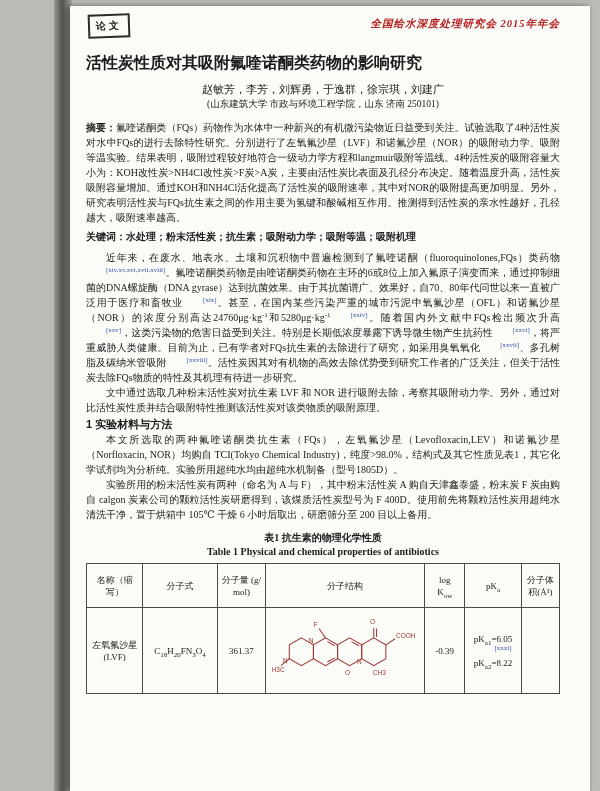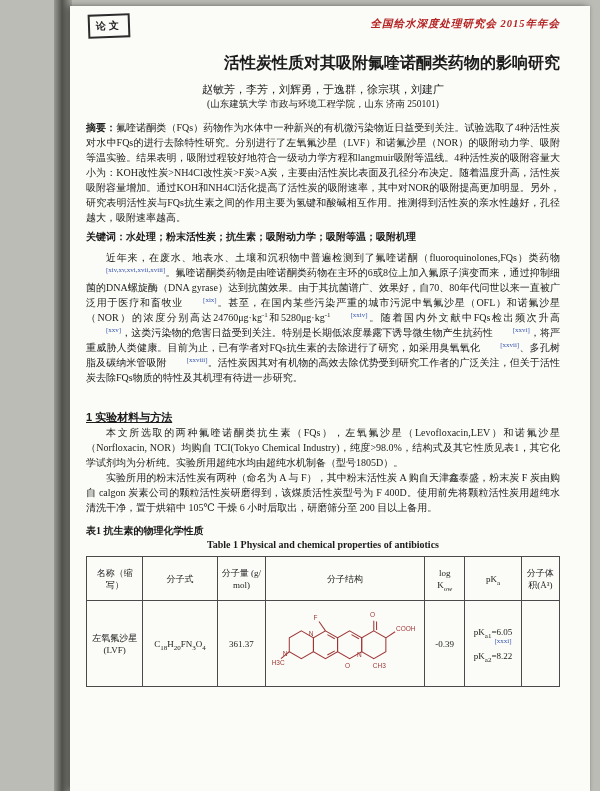--- a/index.html
+++ b/index.html
@@ -29,41 +29,41 @@
     font-family:"Liberation Sans","DejaVu Sans",sans-serif;
     font-size:10px; letter-spacing:3px; font-weight:bold;
     transform:rotate(-2deg); color:#222; margin-left:2px;
   }
   .conf {
     font-family:"Liberation Serif","DejaVu Serif",serif;
     font-style:italic; font-weight:bold;
     color:#b42222; font-size:10.5px; letter-spacing:1px; margin-top:3px;
   }
   .title {
-    margin-top:15px; text-align:right;
+    margin-top:15px; text-align:left;
     font-family:"Liberation Sans","DejaVu Sans",sans-serif;
     font-weight:bold; font-size:16px; line-height:20px;
   }
   .authors { margin-top:9px; text-align:center; font-size:11px; line-height:14px; }
   .affil { margin-top:2px; text-align:center; font-size:9.5px; line-height:13px; }
   .para { font-size:10px; line-height:15px; text-align:justify; }
   .abstract { margin-top:9px; }
   .kw { margin-top:4px; font-weight:bold; }
   .indent { text-indent:2em; }
   .body-block { margin-top:6px; }
   .h1, .h2 {
     font-family:"Liberation Sans","DejaVu Sans",sans-serif;
     font-weight:bold; font-size:11px; line-height:15px;
   }
-  .h1 { margin-top:25px;text-decoration:underline; }
+  .h1 { margin-top:2px; }
   .h2 { margin-top:5px; margin-bottom:2px; }
   .bold { font-weight:bold; }
   sup, sub { font-size:7px; line-height:0; }
   .cite { color:#3a58b0;padding-left:20px; }
-  .tbl-cap-zh { margin-top:9px; text-align:left; font-weight:bold; font-size:10px; line-height:14px; }
+  .tbl-cap-zh { margin-top:9px; text-align:center; font-weight:bold; font-size:10px; line-height:14px; }
   .tbl-cap-en { text-align:center; font-weight:bold; font-size:10px; line-height:13px;
                 font-family:"Liberation Serif","DejaVu Serif",serif; }
   table.props {
     margin-top:5px; width:100%; border-collapse:collapse; table-layout:fixed;
     font-size:9px; text-align:center;
   }
   table.props th, table.props td {
     border:1px solid #4a4a4a; padding:2px 1px; vertical-align:middle;
     font-weight:normal; line-height:12px; word-break:break-all;
   }
@@ -94,20 +94,21 @@
 
   <div class="para abstract">
     <span class="bold">摘要：</span><span>氟喹诺酮类（FQs）药物作为水体中一种新兴的有机微污染物近日益受到关注。试验选取了4种活性炭对水中FQs的进行去除特性研究。分别进行了左氧氟沙星（LVF）和诺氟沙星（NOR）的吸附动力学、吸附等温实验。结果表明，吸附过程较好地符合一级动力学方程和langmuir吸附等温线。4种活性炭的吸附容量大小为：KOH改性炭&gt;NH4Cl改性炭&gt;F炭&gt;A炭，主要由活性炭比表面及孔径分布决定。随着温度升高，活性炭吸附容量增加。通过KOH和NH4Cl活化提高了活性炭的吸附速率，其中对NOR的吸附提高更加明显。另外，研究表明活性炭与FQs抗生素之间的作用主要为氢键和酸碱相互作用。推测得到活性炭的亲水性越好，孔径越大，吸附速率越高。</span>
   </div>
 
   <div class="para kw">
     <span>关键词：</span><span>水处理；粉末活性炭；抗生素；吸附动力学；吸附等温；吸附机理</span>
   </div>
 
   <div class="para indent body-block"><span>近年来，在废水、地表水、土壤和沉积物中普遍检测到了氟喹诺酮（fluoroquinolones,FQs）类药物</span><sup class="cite">[xiv,xv,xvi,xvii,xviii]</sup><span>。氟喹诺酮类药物是由喹诺酮类药物在主环的6或8位上加入氟原子演变而来，通过抑制细菌的DNA螺旋酶（DNA gyrase）达到抗菌效果。由于其抗菌谱广、效果好，自70、80年代问世以来一直被广泛用于医疗和畜牧业</span><sup class="cite">[xix]</sup><span>。甚至，在国内某些污染严重的城市污泥中氧氟沙星（OFL）和诺氟沙星（NOR）的浓度分别高达24760μg·kg</span><sup>-1</sup><span>和5280μg·kg</span><sup>-1</sup><sup class="cite">[xxiv]</sup><span>。随着国内外文献中FQs检出频次升高</span><sup class="cite">[xxv]</sup><span>，这类污染物的危害日益受到关注。特别是长期低浓度暴露下诱导微生物产生抗药性</span><sup class="cite">[xxvi]</sup><span>，将严重威胁人类健康。目前为止，已有学者对FQs抗生素的去除进行了研究，如采用臭氧氧化</span><sup class="cite">[xxvii]</sup><span>、多孔树脂及碳纳米管吸附</span><sup class="cite">[xxviii]</sup><span>。活性炭因其对有机物的高效去除优势受到研究工作者的广泛关注，但关于活性炭去除FQs物质的特性及其机理有待进一步研究。</span></div>
+  <div class="para indent">文中通过选取几种粉末活性炭对抗生素 LVF 和 NOR 进行吸附去除，考察其吸附动力学。另外，通过对比活性炭性质并结合吸附特性推测该活性炭对该类物质的吸附原理。</div>
 
   <div class="h1">1 实验材料与方法</div>
 
   <div class="para indent">本文所选取的两种氟喹诺酮类抗生素（FQs），左氧氟沙星（Levofloxacin,LEV）和诺氟沙星（Norfloxacin, NOR）均购自 TCI(Tokyo Chemical Industry)，纯度&gt;98.0%，结构式及其它性质见表1，其它化学试剂均为分析纯。实验所用超纯水均由超纯水机制备（型号1805D）。</div>
   <div class="para indent">实验所用的粉末活性炭有两种（命名为 A 与 F），其中粉末活性炭 A 购自天津鑫泰盛，粉末炭 F 炭由购自 calgon 炭素公司的颗粒活性炭研磨得到，该煤质活性炭型号为 F 400D。使用前先将颗粒活性炭用超纯水清洗干净，置于烘箱中 105℃ 干燥 6 小时后取出，研磨筛分至 200 目以上备用。</div>
 
   <div class="tbl-cap-zh">表1 抗生素的物理化学性质</div>
   <div class="tbl-cap-en">Table 1 Physical and chemical properties of antibiotics</div>
 
   <table class="props">

